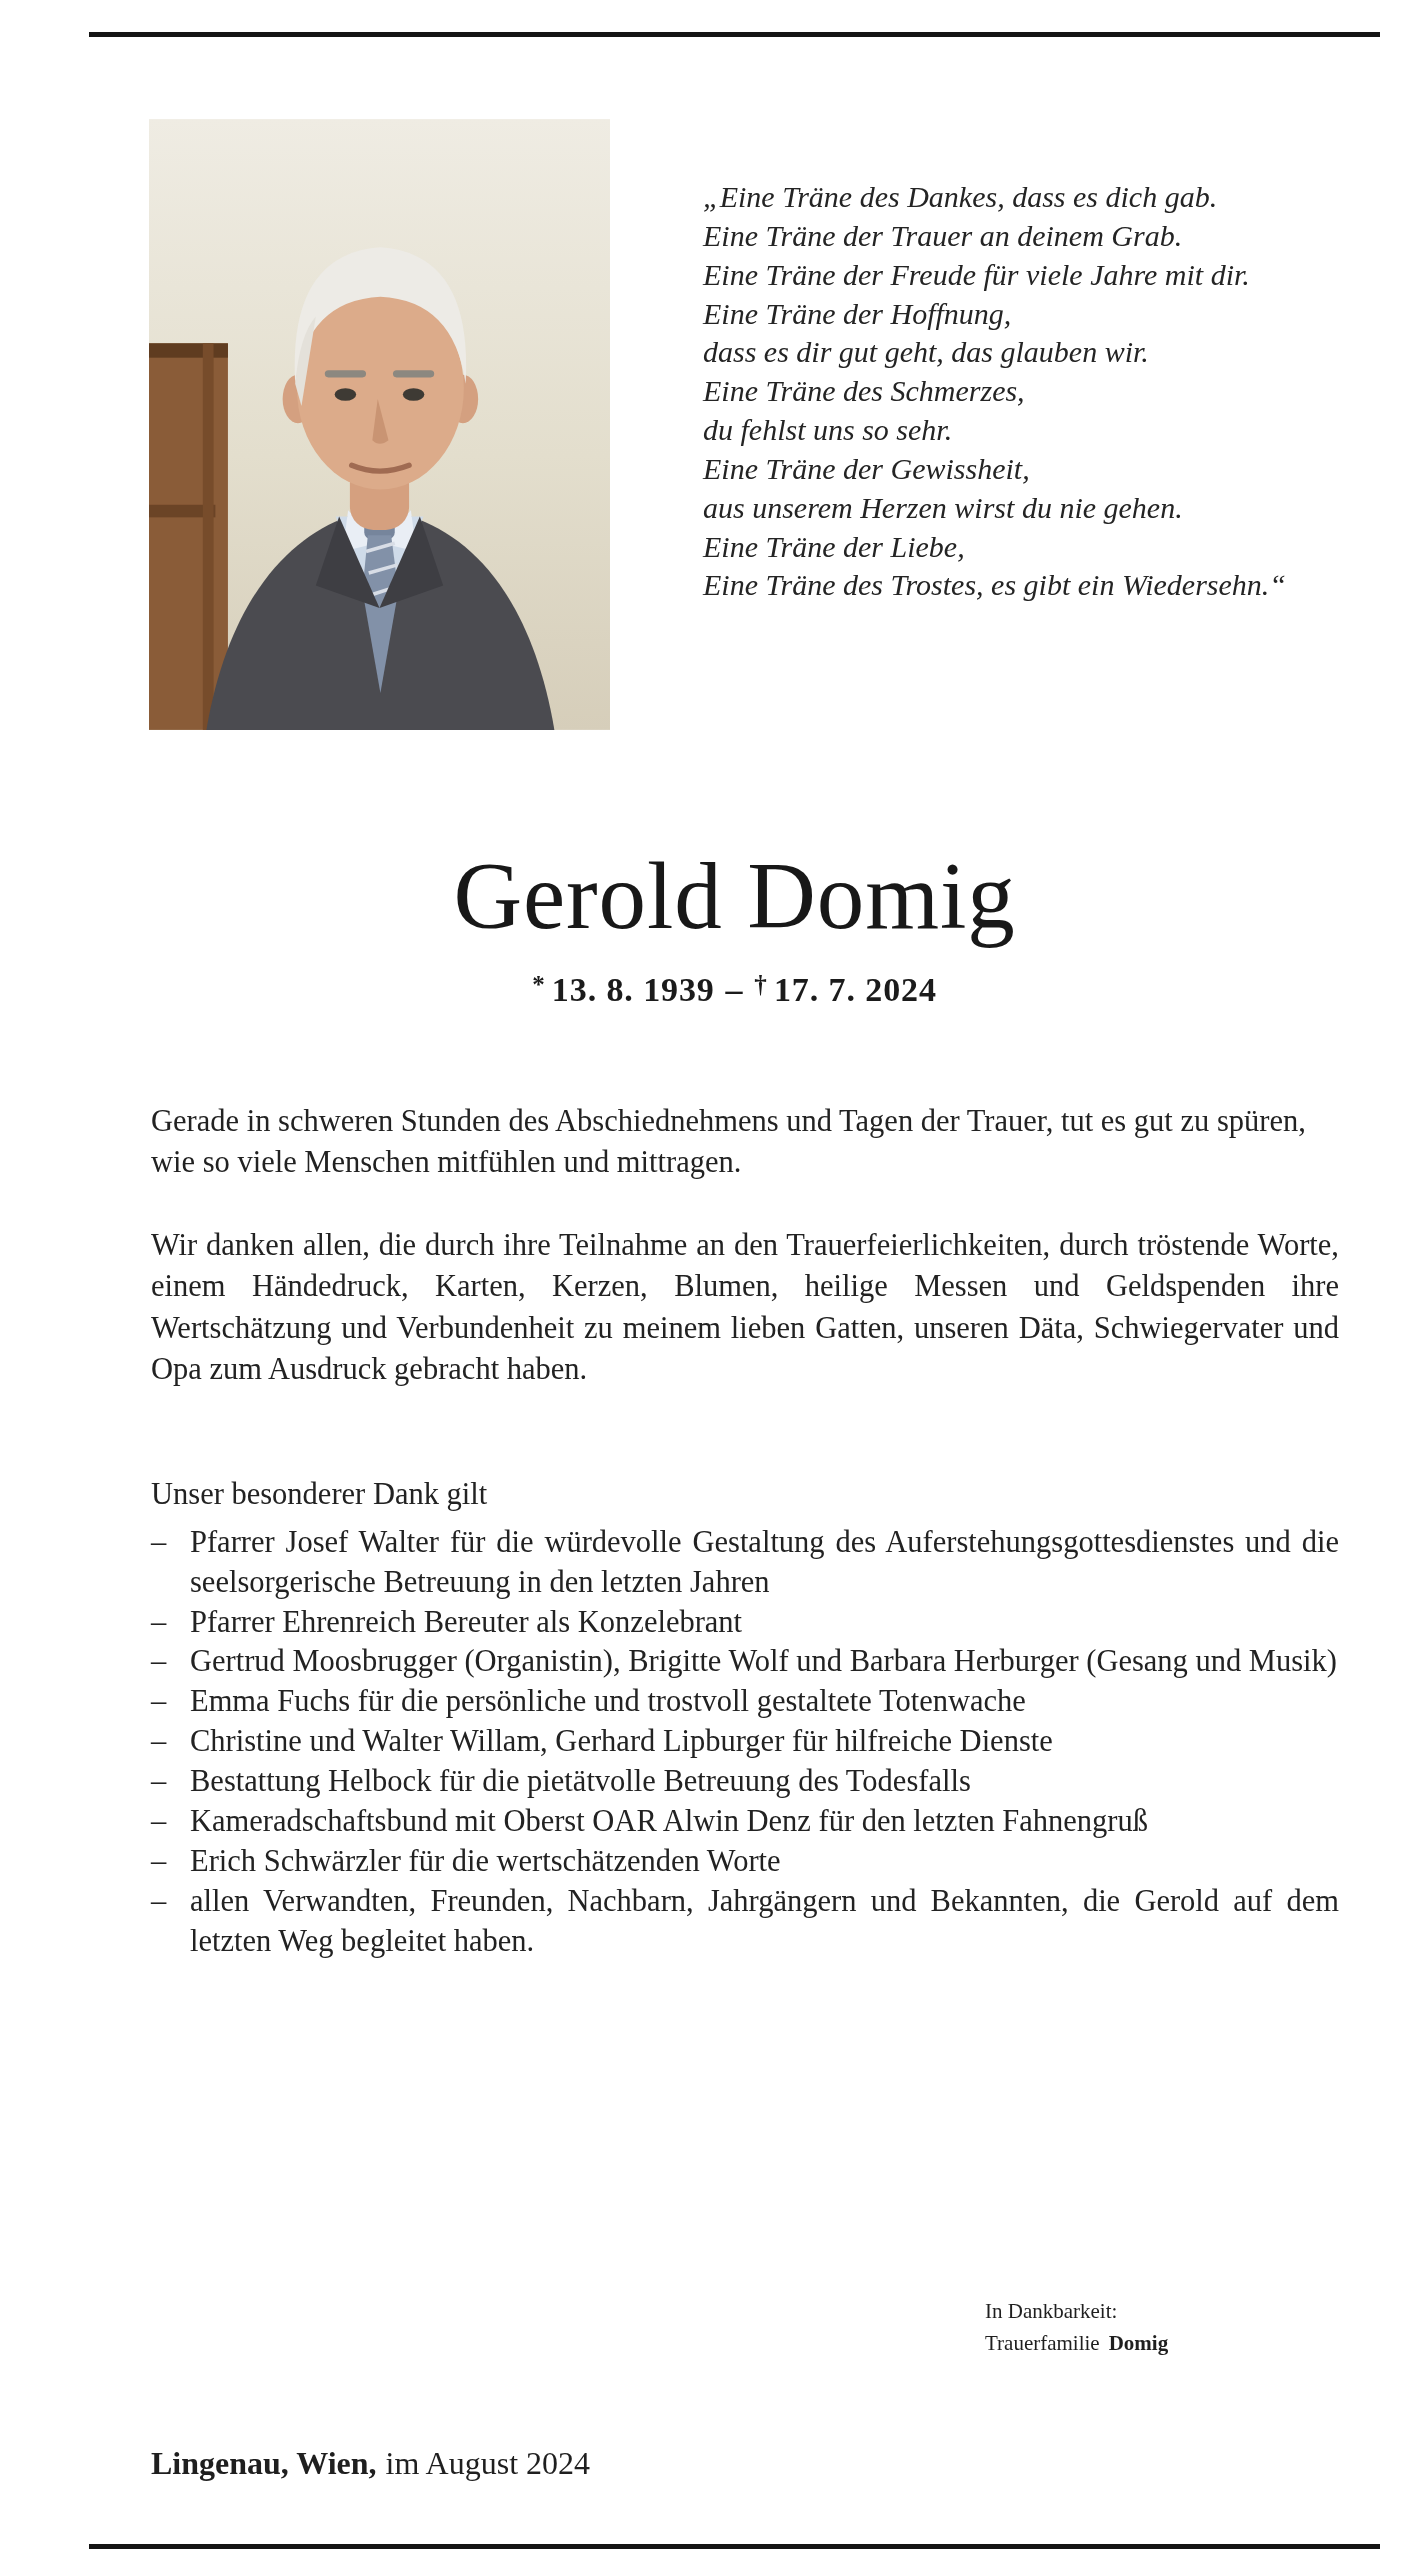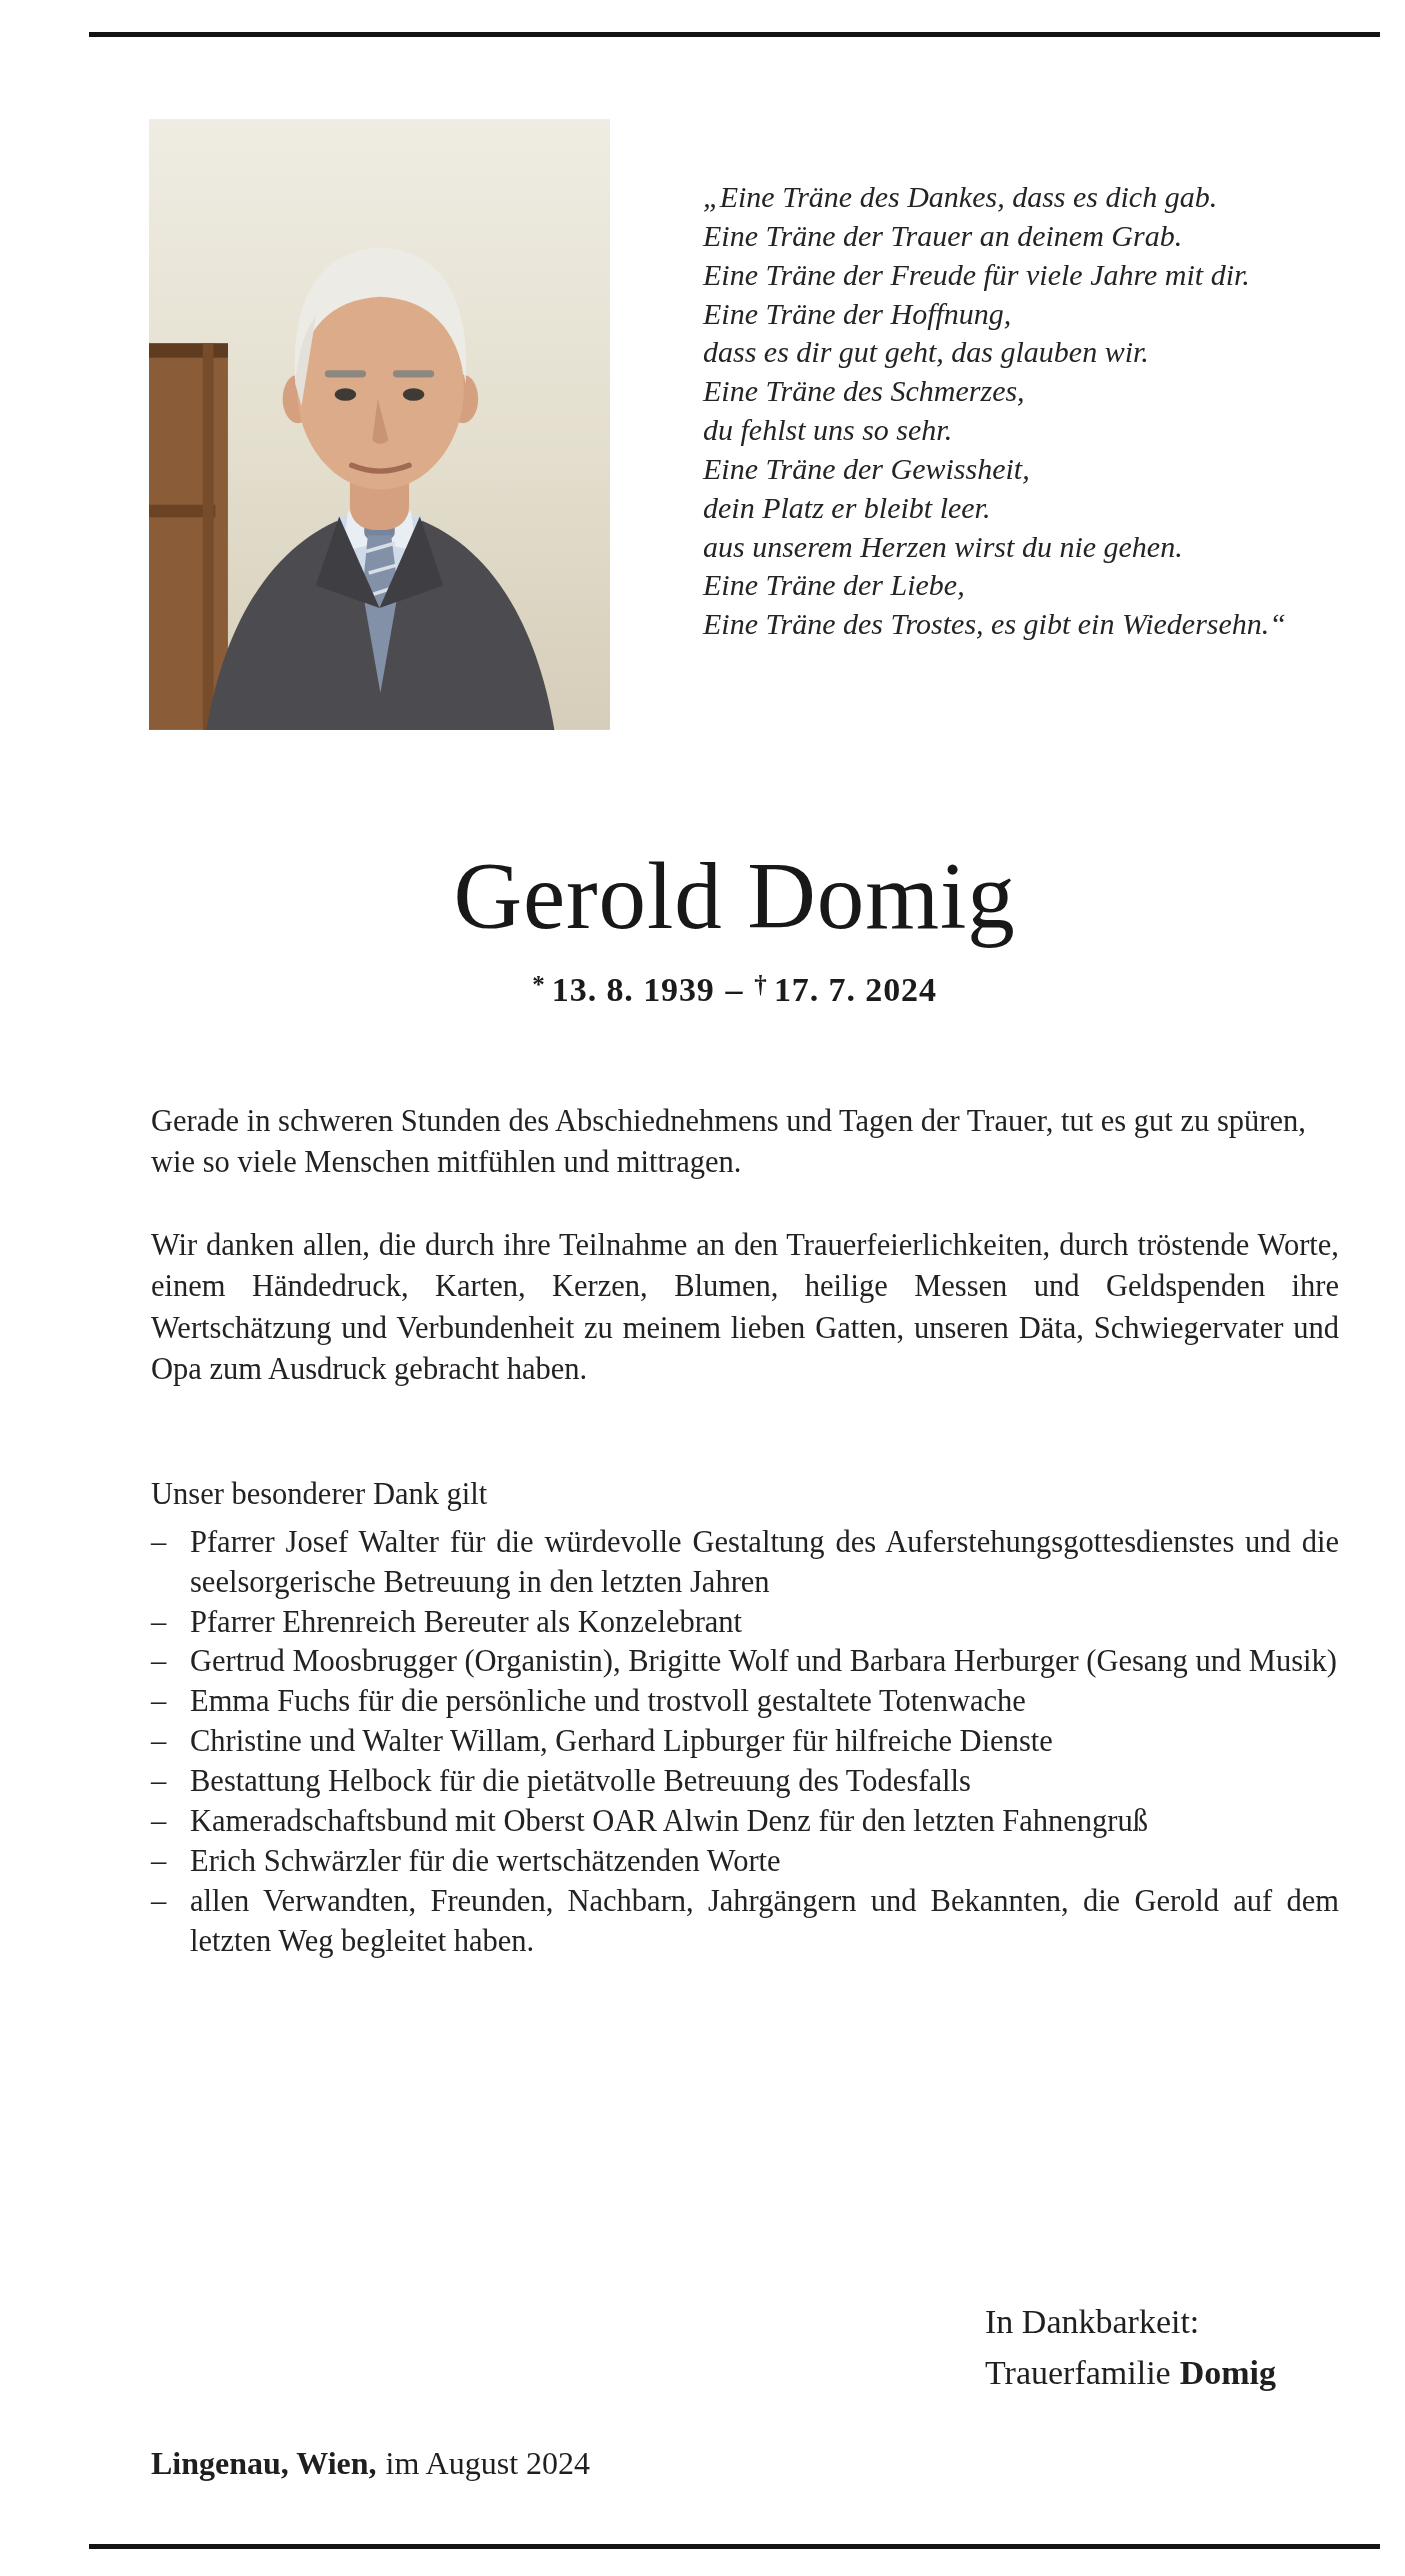--- a/index.html
+++ b/index.html
@@ -113,21 +113,21 @@
   }
   .thank-item .thank-text {
     flex: 1;
     text-align: justify;
   }
 
   .closing {
     position: absolute;
     left: 953px;
     top: 2296px;
-    font-size: 34px;
+    font-size: 21px;
     line-height: 1.5;
     color: #1f1f1f;
   }
   .closing .fam-name { font-weight: 700; margin-left: 9px; }
 
   .footer {
     position: absolute;
     left: 119px;
     top: 2445px;
     font-size: 32px;
@@ -197,21 +197,20 @@
 
   <div class="poem">
     <div>„Eine Träne des Dankes, dass es dich gab.</div>
     <div>Eine Träne der Trauer an deinem Grab.</div>
     <div>Eine Träne der Freude für viele Jahre mit dir.</div>
     <div>Eine Träne der Hoffnung,</div>
     <div>dass es dir gut geht, das glauben wir.</div>
     <div>Eine Träne des Schmerzes,</div>
     <div>du fehlst uns so sehr.</div>
     <div>Eine Träne der Gewissheit,</div>
-    <div>dein Platz er bleibt leer.</div>
     <div>aus unserem Herzen wirst du nie gehen.</div>
     <div>Eine Träne der Liebe,</div>
     <div>Eine Träne des Trostes, es gibt ein Wiedersehn.“</div>
   </div>
 
   <div class="name-block">
     <h1 class="name">Gerold Domig</h1>
     <div class="dates">
       <span class="sym">*</span><span>13. 8. 1939</span><span class="sep">–</span><span class="sym">†</span><span>17. 7. 2024</span>
     </div>

